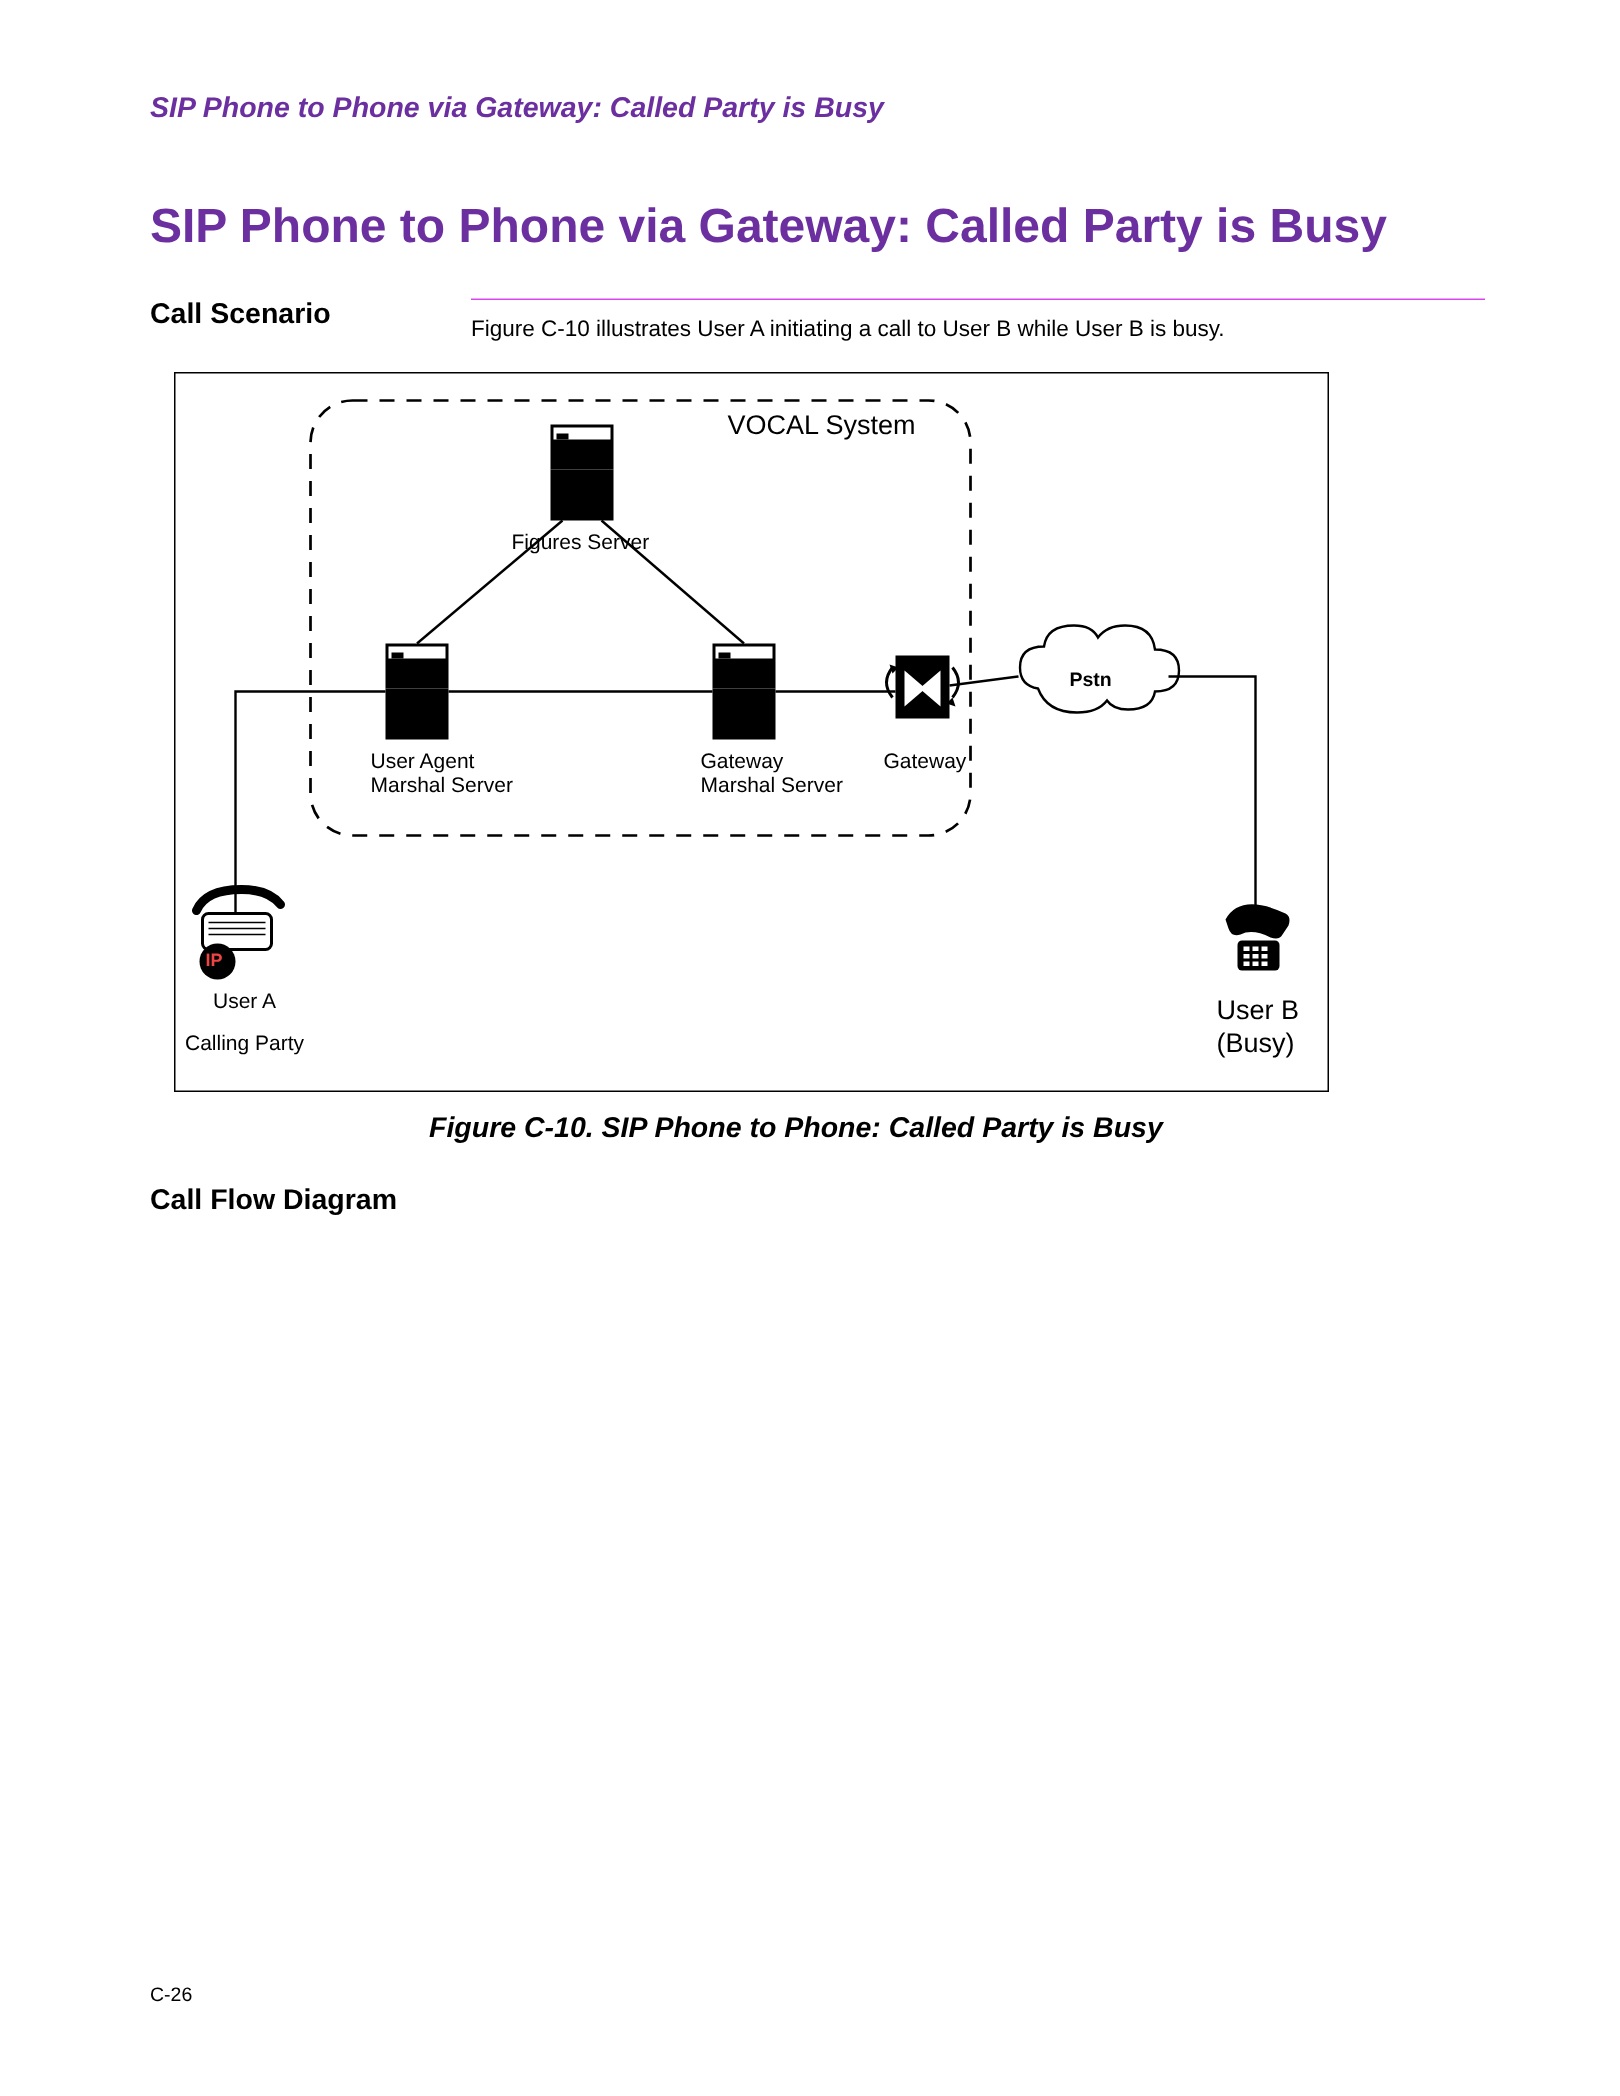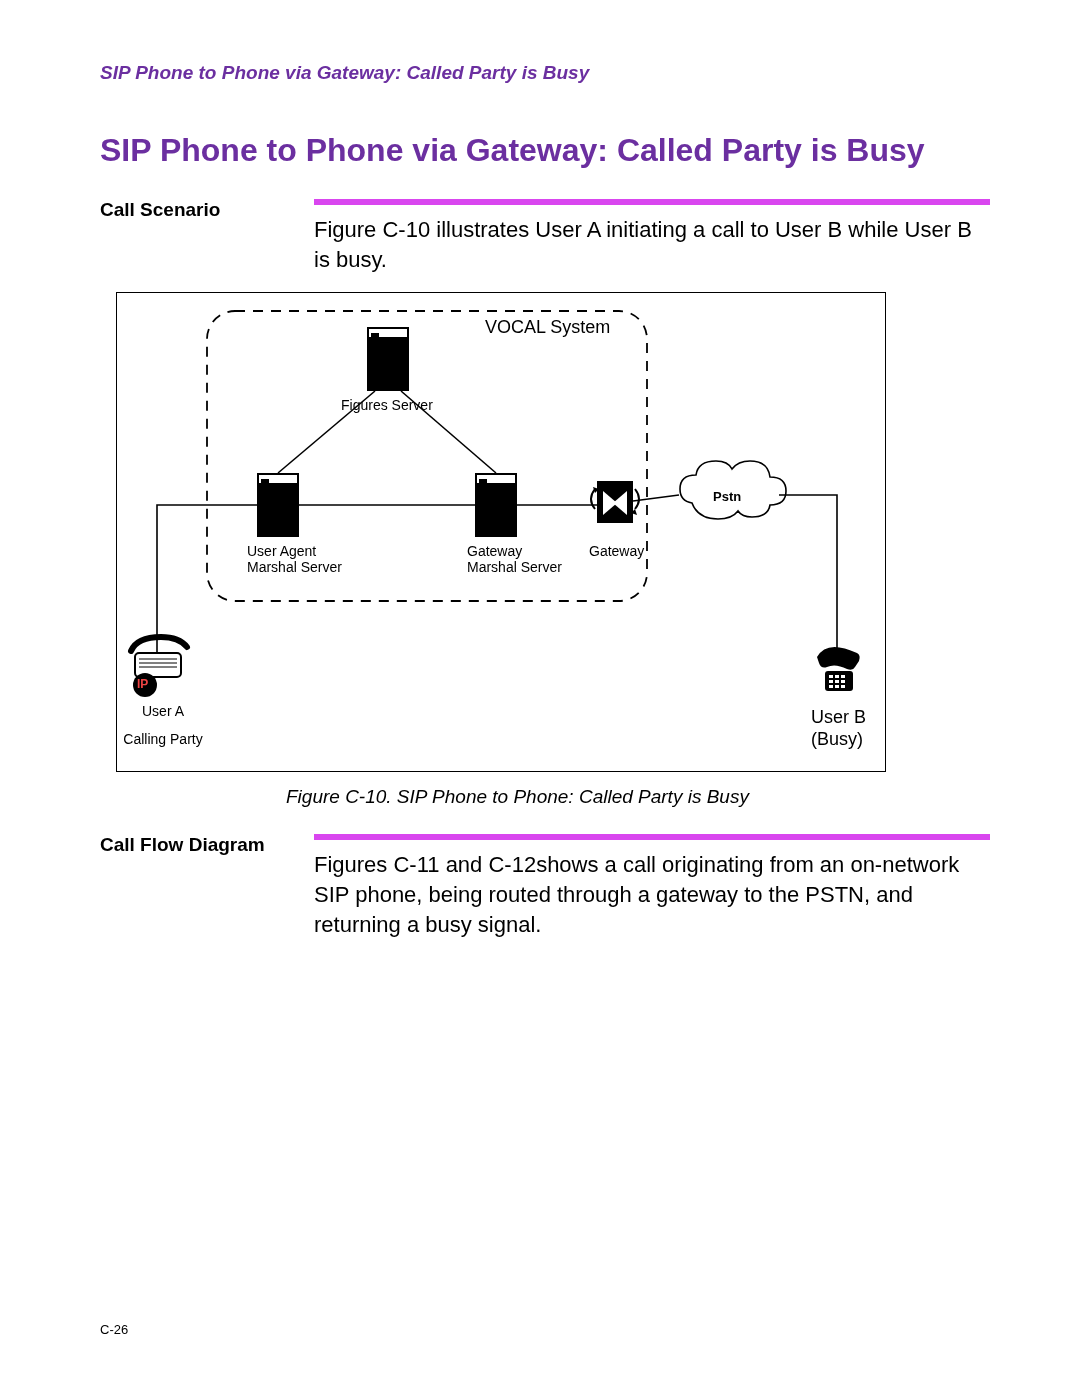--- a/index.html
+++ b/index.html
@@ -36,28 +36,28 @@
     gap: 28px;
   }
   .entry-label {
     width: 186px;
     flex: 0 0 186px;
     font-weight: bold;
     font-size: 19px;
   }
   .entry-body {
     flex: 1;
-    border-top: 6px solid #d946ef;
+    border-top: 1px solid #d946ef;
     padding-top: 10px;
-    font-size: 22px;
+    font-size: 15px;
     line-height: 1.35;
   }
   .figure-caption {
     font-style: italic;
-    font-weight: normal;
+    font-weight: bold;
     font-size: 19px;
     margin: 14px 0 26px 186px;
   }
   .diagram-wrap {
     margin-left: 16px;
     margin-top: 14px;
     margin-bottom: 4px;
   }
   .diagram {
     border: 1.5px solid #000;
@@ -201,17 +201,16 @@
 
       <div class="dtext big" style="left:694px;top:414px">User B</div>
       <div class="dtext big" style="left:694px;top:436px">(Busy)</div>
     </div>
   </div>
 
   <div class="figure-caption">Figure C-10. SIP Phone to Phone: Called Party is Busy</div>
 
   <div class="entry">
     <div class="entry-label">Call Flow Diagram</div>
-    <div class="entry-body">Figures C-11 and C-12shows a call originating from an on-network SIP phone, being routed through a gateway to the PSTN, and returning a busy signal.</div>
   </div>
 
   <div class="page-num">C-26</div>
 </div>
 
 </body></html>

